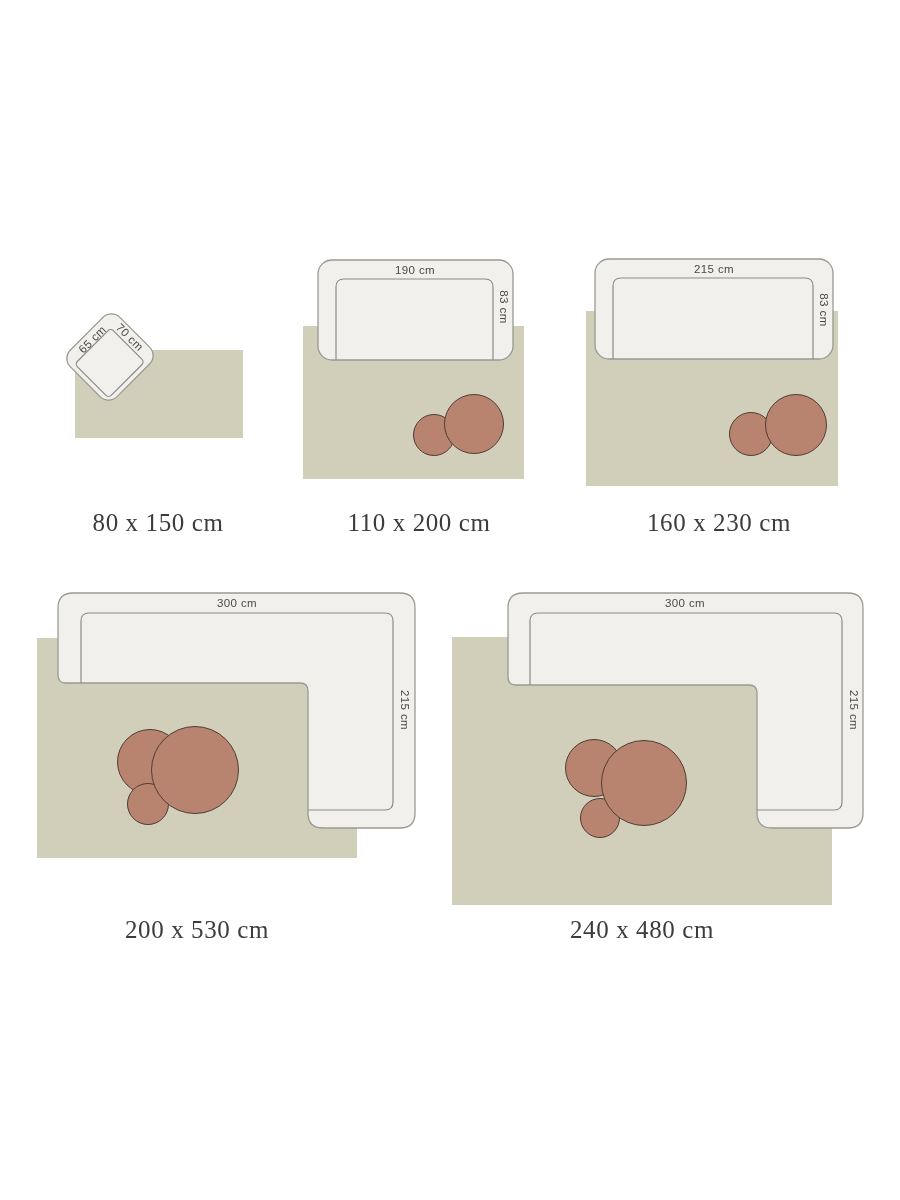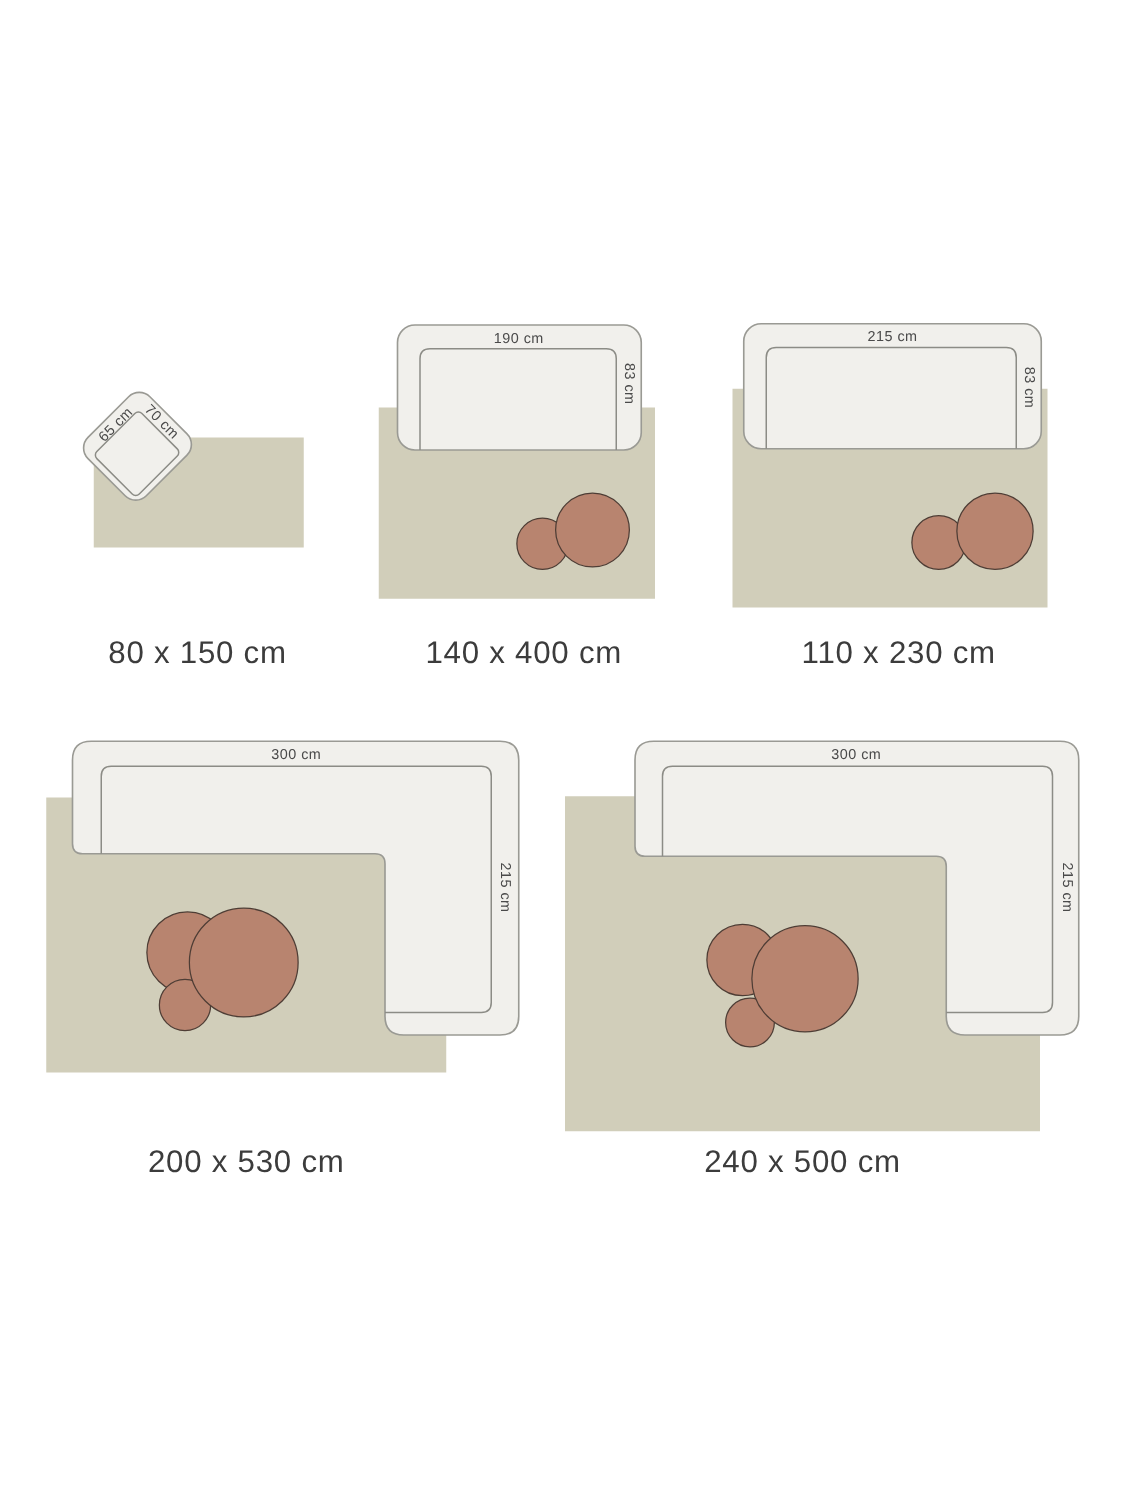--- a/index.html
+++ b/index.html
@@ -15,21 +15,21 @@
   .dim-text{
     font-family:"Liberation Sans","DejaVu Sans",sans-serif;
     font-size:11.5px;letter-spacing:0.4px;fill:var(--dimension-text,#4a4a4a);
   }
   .circle{
     position:absolute;border-radius:50%;box-sizing:border-box;
     background:var(--table-fill,#b8846f);border:1.2px solid var(--table-stroke,#4e3d35);
   }
   .caption{
     position:absolute;transform:translate(-50%,-50%);white-space:nowrap;
-    color:var(--caption-text,#3c3c3c);font-size:25px;font-weight:400;letter-spacing:0.6px;
+    color:var(--caption-text,#3c3c3c);font-size:25px;font-weight:400;letter-spacing:0.6px;font-family:Liberation Serif, serif;
   }
 </style>
 </head>
 <body>
 
 <div class="canvas">
 
   <section>
     <div class="rug" style="left:75px;top:350px;width:168px;height:88px"></div>
     <svg class="panel-svg" style="left:40px;top:285px" width="145" height="140">
@@ -46,34 +46,34 @@
   <section>
     <div class="rug" style="left:303px;top:326px;width:221px;height:153px"></div>
     <svg class="panel-svg" style="left:310px;top:252px" width="215" height="120">
       <rect class="sofa-outer" x="8" y="8" width="195" height="100" rx="14"></rect>
       <path class="seat-line" d="M 26,108 V 35 Q 26,27 34,27 H 175 Q 183,27 183,35 V 108"></path>
       <text class="dim-text" x="105" y="22" text-anchor="middle">190 cm</text>
       <text class="dim-text" x="190" y="55" text-anchor="middle" transform="rotate(90 190 55)">83 cm</text>
     </svg>
     <div class="circle" style="left:413px;top:414px;width:42px;height:42px"></div>
     <div class="circle" style="left:444px;top:394px;width:60px;height:60px"></div>
-    <div class="caption" style="left:419px;top:523px">140 x 400 cm</div>
+    <div class="caption" style="left:419px;top:523px">110 x 200 cm</div>
   </section>
 
   <section>
     <div class="rug" style="left:586px;top:311px;width:252px;height:175px"></div>
     <svg class="panel-svg" style="left:588px;top:252px" width="260" height="120">
       <rect class="sofa-outer" x="7" y="7" width="238" height="100" rx="14"></rect>
       <path class="seat-line" d="M 25,107 V 34 Q 25,26 33,26 H 217 Q 225,26 225,34 V 107"></path>
       <text class="dim-text" x="126" y="21" text-anchor="middle">215 cm</text>
       <text class="dim-text" x="232" y="58" text-anchor="middle" transform="rotate(90 232 58)">83 cm</text>
     </svg>
     <div class="circle" style="left:729px;top:412px;width:44px;height:44px"></div>
     <div class="circle" style="left:765px;top:394px;width:62px;height:62px"></div>
-    <div class="caption" style="left:719px;top:523px">110 x 230 cm</div>
+    <div class="caption" style="left:719px;top:523px">160 x 230 cm</div>
   </section>
 
   <section>
     <div class="rug" style="left:37px;top:638px;width:320px;height:220px"></div>
     <svg class="panel-svg" style="left:50px;top:585px" width="375" height="255">
       <path class="sofa-outer" d="M 8,23 Q 8,8 23,8 H 350 Q 365,8 365,23 V 228 Q 365,243 350,243 H 273 Q 258,243 258,228 V 106 Q 258,98 250,98 H 16 Q 8,98 8,90 Z"></path>
       <path class="seat-line" d="M 31,98 V 36 Q 31,28 39,28 H 335 Q 343,28 343,36 V 217 Q 343,225 335,225 H 258"></path>
       <text class="dim-text" x="187" y="22" text-anchor="middle">300 cm</text>
       <text class="dim-text" x="351" y="125" text-anchor="middle" transform="rotate(90 351 125)">215 cm</text>
     </svg>
@@ -87,16 +87,16 @@
     <div class="rug" style="left:452px;top:637px;width:380px;height:268px"></div>
     <svg class="panel-svg" style="left:500px;top:585px" width="375" height="255">
       <path class="sofa-outer" d="M 8,23 Q 8,8 23,8 H 348 Q 363,8 363,23 V 228 Q 363,243 348,243 H 272 Q 257,243 257,228 V 108 Q 257,100 249,100 H 16 Q 8,100 8,92 Z"></path>
       <path class="seat-line" d="M 30,100 V 36 Q 30,28 38,28 H 334 Q 342,28 342,36 V 217 Q 342,225 334,225 H 257"></path>
       <text class="dim-text" x="185" y="22" text-anchor="middle">300 cm</text>
       <text class="dim-text" x="350" y="125" text-anchor="middle" transform="rotate(90 350 125)">215 cm</text>
     </svg>
     <div class="circle" style="left:565px;top:739px;width:58px;height:58px"></div>
     <div class="circle" style="left:580px;top:798px;width:40px;height:40px"></div>
     <div class="circle" style="left:601px;top:740px;width:86px;height:86px"></div>
-    <div class="caption" style="left:642px;top:930px">240 x 500 cm</div>
+    <div class="caption" style="left:642px;top:930px">240 x 480 cm</div>
   </section>
 
 </div>
 
 </body></html>

